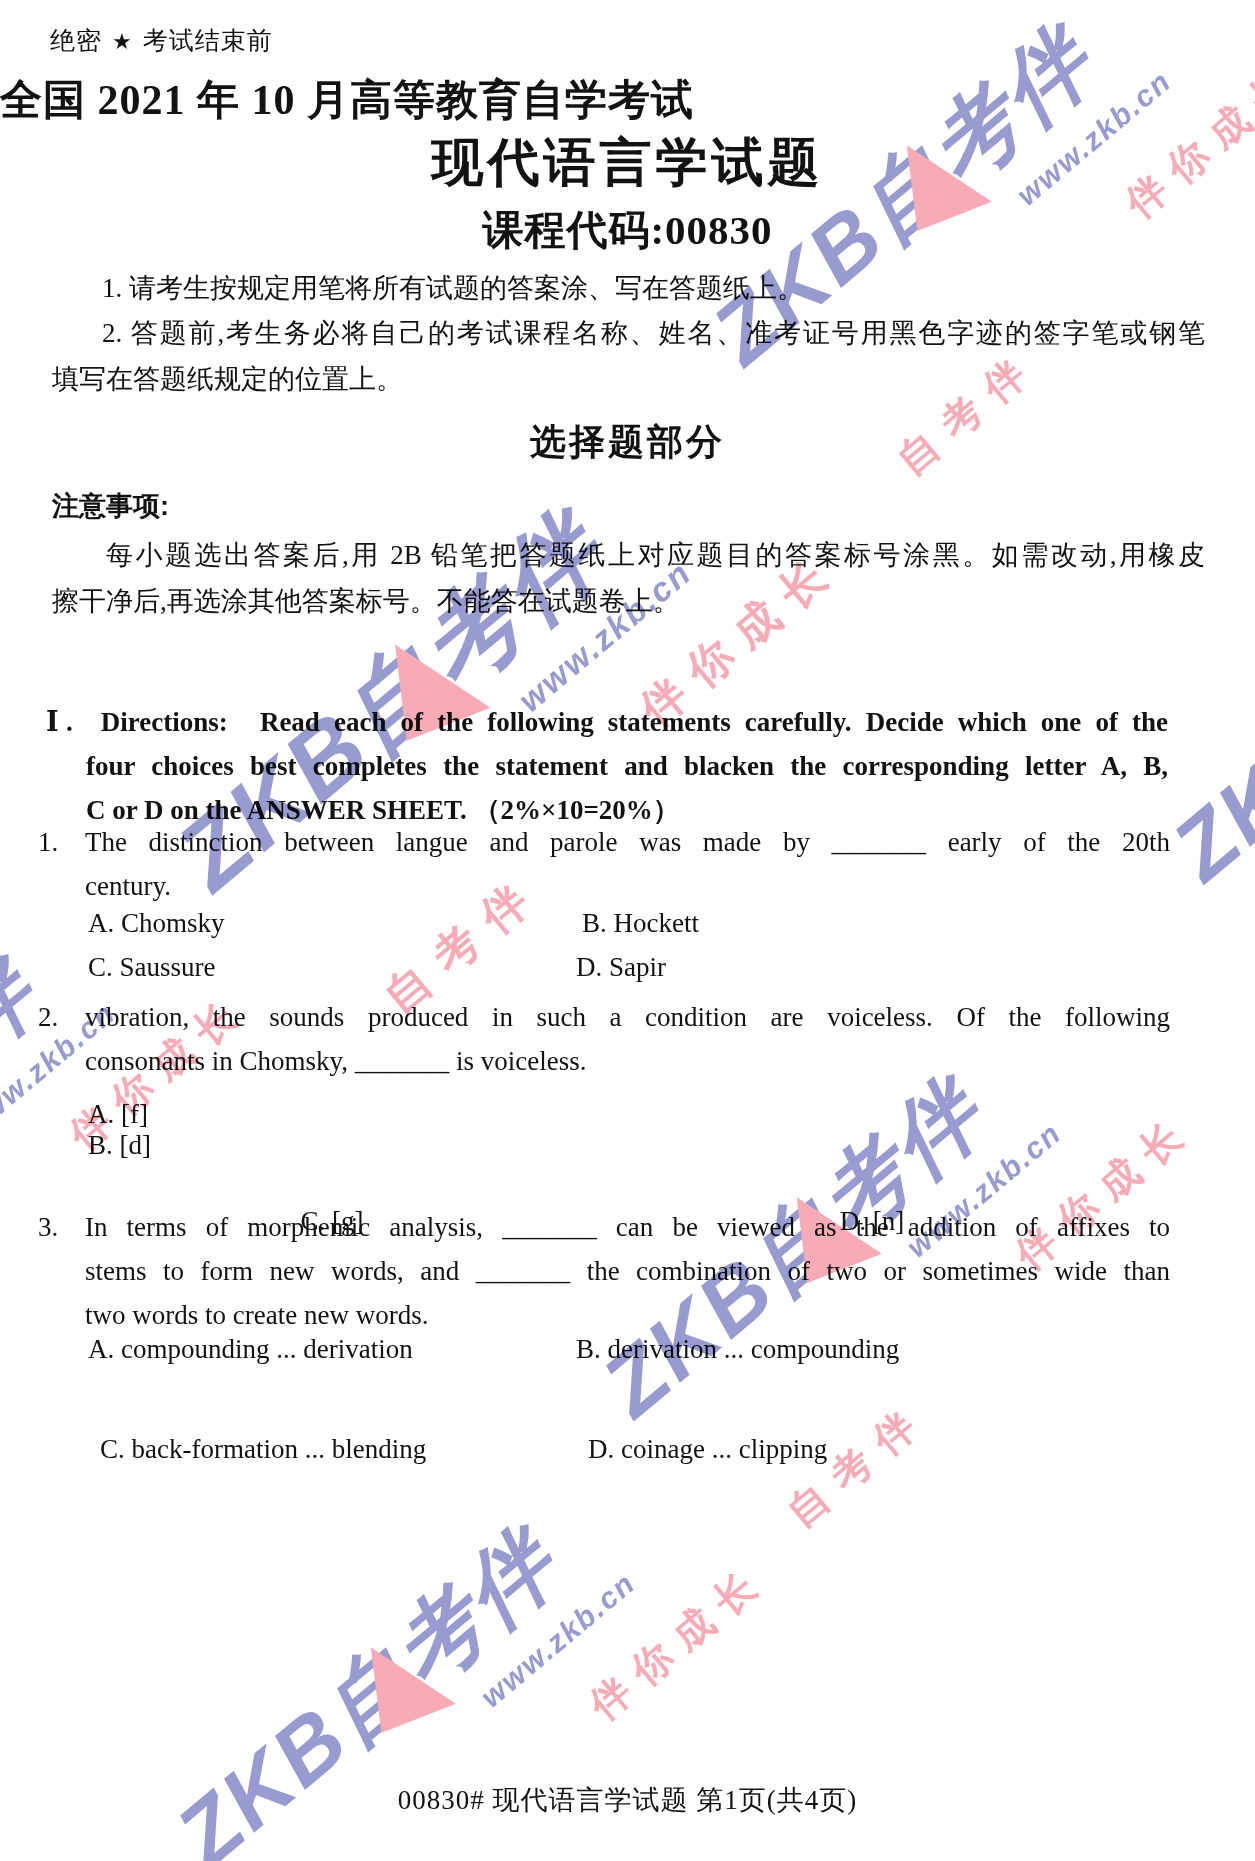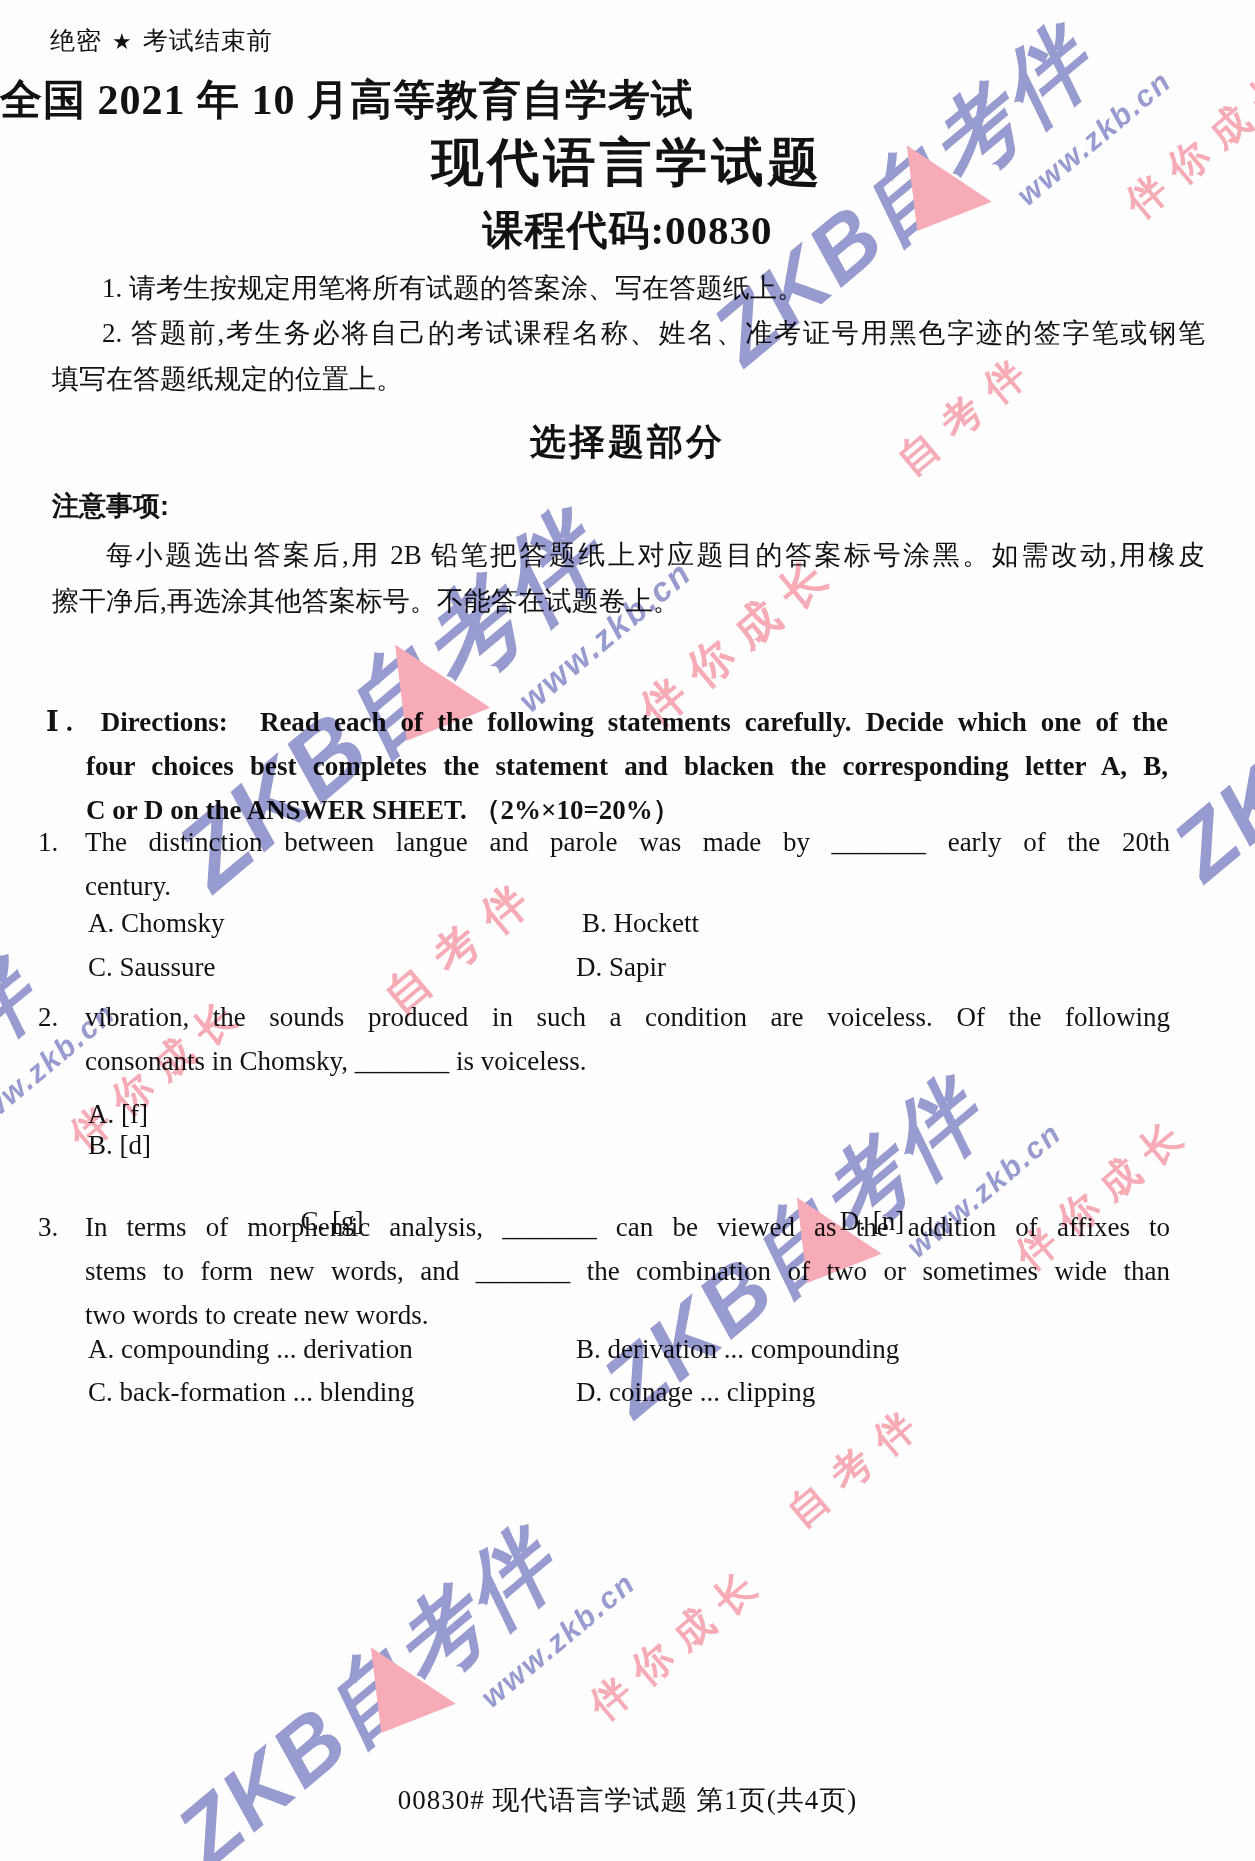--- a/index.html
+++ b/index.html
@@ -39,21 +39,21 @@
   .question{left:38px;width:1132px;font-size:27px;line-height:44px;}
   .q1{top:820px;} .q2{top:995px;} .q3{top:1205px;}
   .qnum{position:absolute;left:0;top:0;}
   .qlines{margin-left:47px;}
   .q-just{text-align:justify;text-align-last:justify;}
   .optrow{position:absolute;left:88px;width:1080px;display:flex;font-size:27px;}
   .optrow .col1{width:488px;}
   .optrow .col2{flex:1;}
   .q1r1{top:908px;gap:6px;} .q1r2{top:952px;}
   .q2r1{top:1099px;flex-direction:column;} .q2r2{top:1206px;text-align:center;}
-  .q3r1{top:1334px;} .q3r2{top:1377px;}
+  .q3r1{top:1334px;} .q3r2{top:1434px;margin-left:12px;}
   
   .footer{top:1782px;left:0;width:100%;text-align:center;font-size:27px;letter-spacing:1px;}
   
   .wms{position:absolute;inset:0;z-index:10;pointer-events:none;mix-blend-mode:multiply;opacity:.82;}
   .wm{position:absolute;width:660px;height:350px;transform-origin:0 0;transform:rotate(-40deg);}
   .wm.t1{left:688px;top:300px;}
   .wm.t2{left:150px;top:818px;transform:rotate(-40deg) scale(1.12);}
   .wm.t3{left:1148px;top:816px;}
   .wm.t4{left:578px;top:1352px;}
   .wm.t5{left:-368px;top:1232px;}

